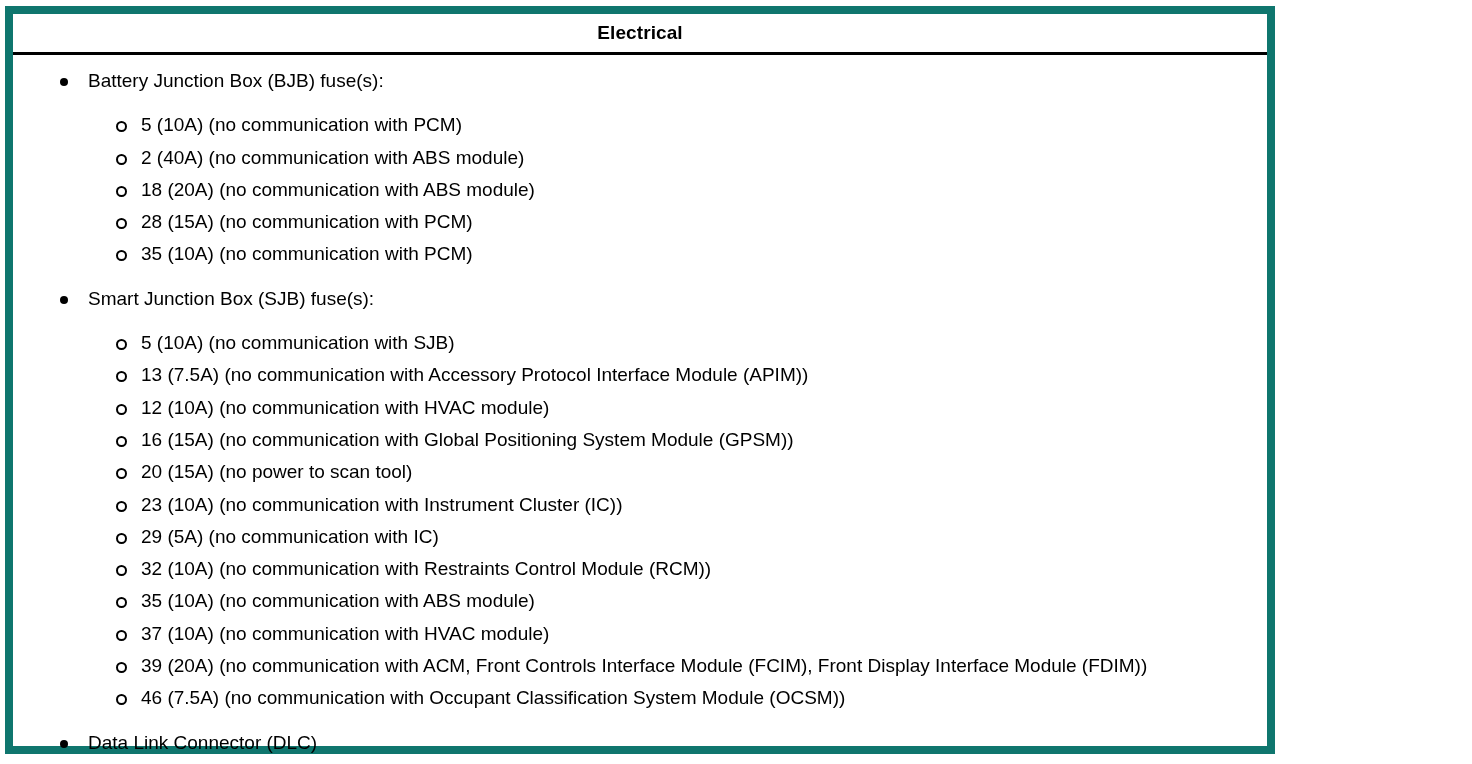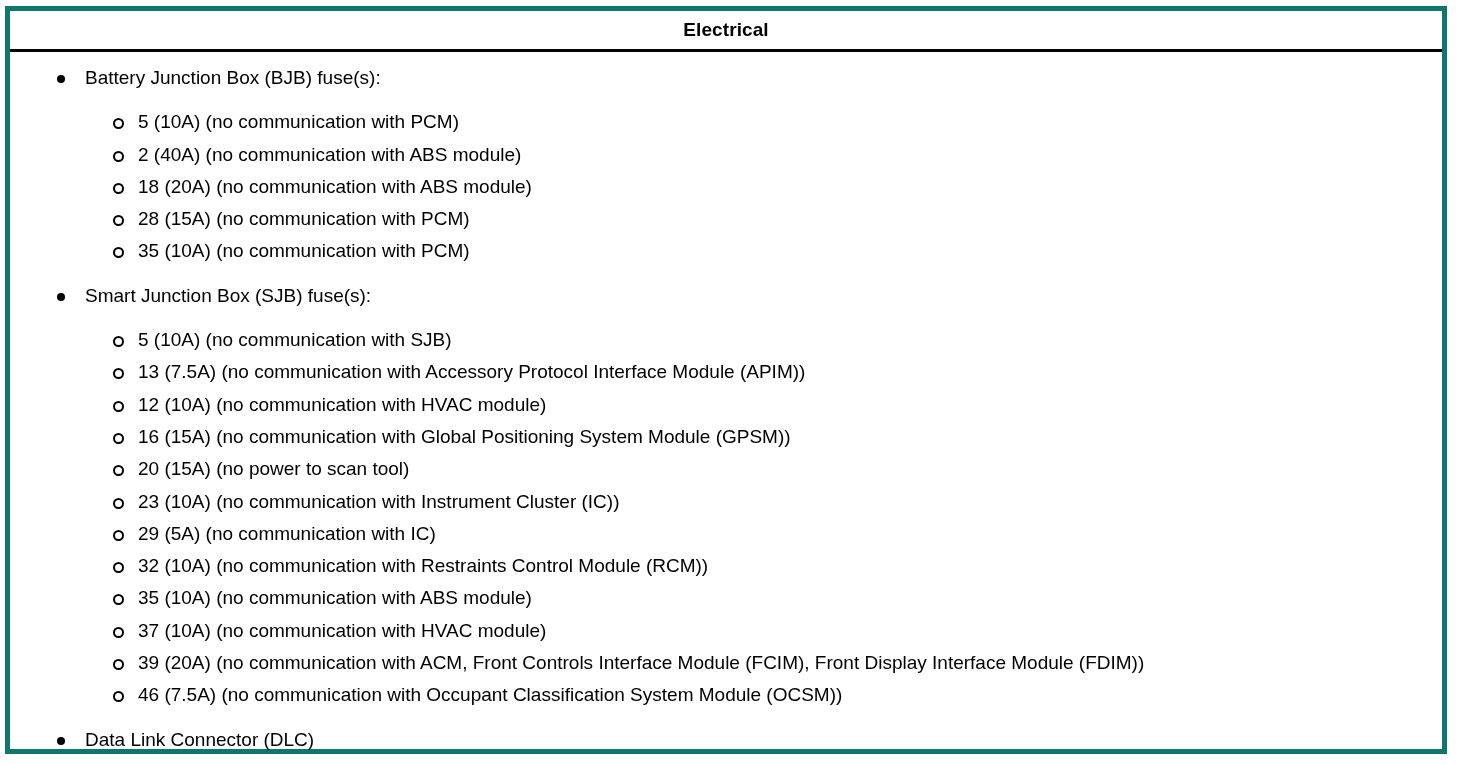--- a/index.html
+++ b/index.html
@@ -12,24 +12,24 @@
     height: 764px;
     font-family: "Liberation Sans", "DejaVu Sans", sans-serif;
     color: #000000;
     overflow: hidden;
   }
 
   #table-wrap {
     position: absolute;
     left: 5px;
     top: 6px;
-    width: 1442px;
+    width: 1270px;
     height: 748px;
     box-sizing: border-box;
-    border: 5px solid #0f766e;
+    border: 8px solid #0f766e;
     background: #ffffff;
   }
 
   #header-cell {
     height: 41px;
     box-sizing: border-box;
     border-bottom: 3px solid #000000;
     display: flex;
     align-items: center;
     justify-content: center;

